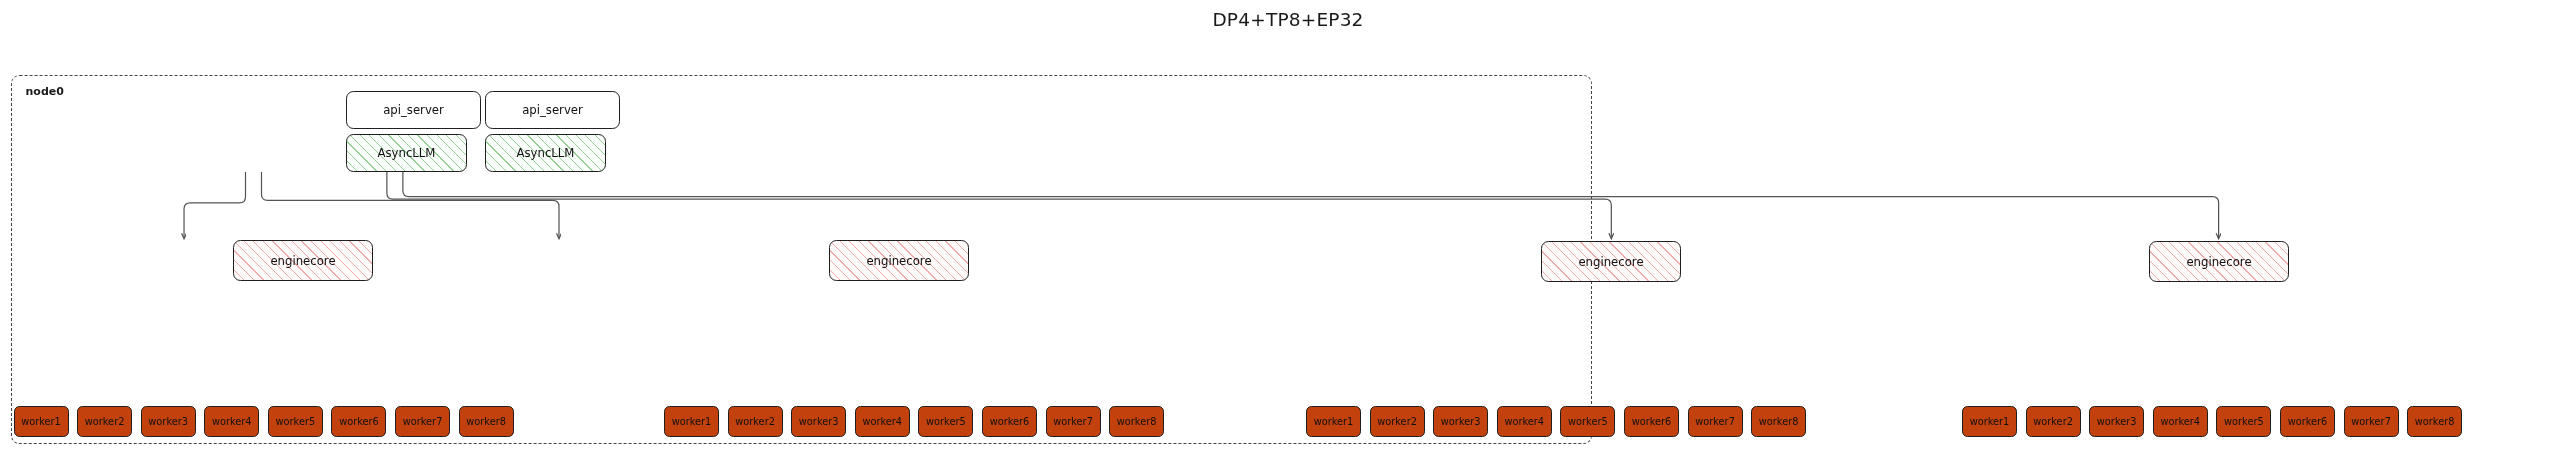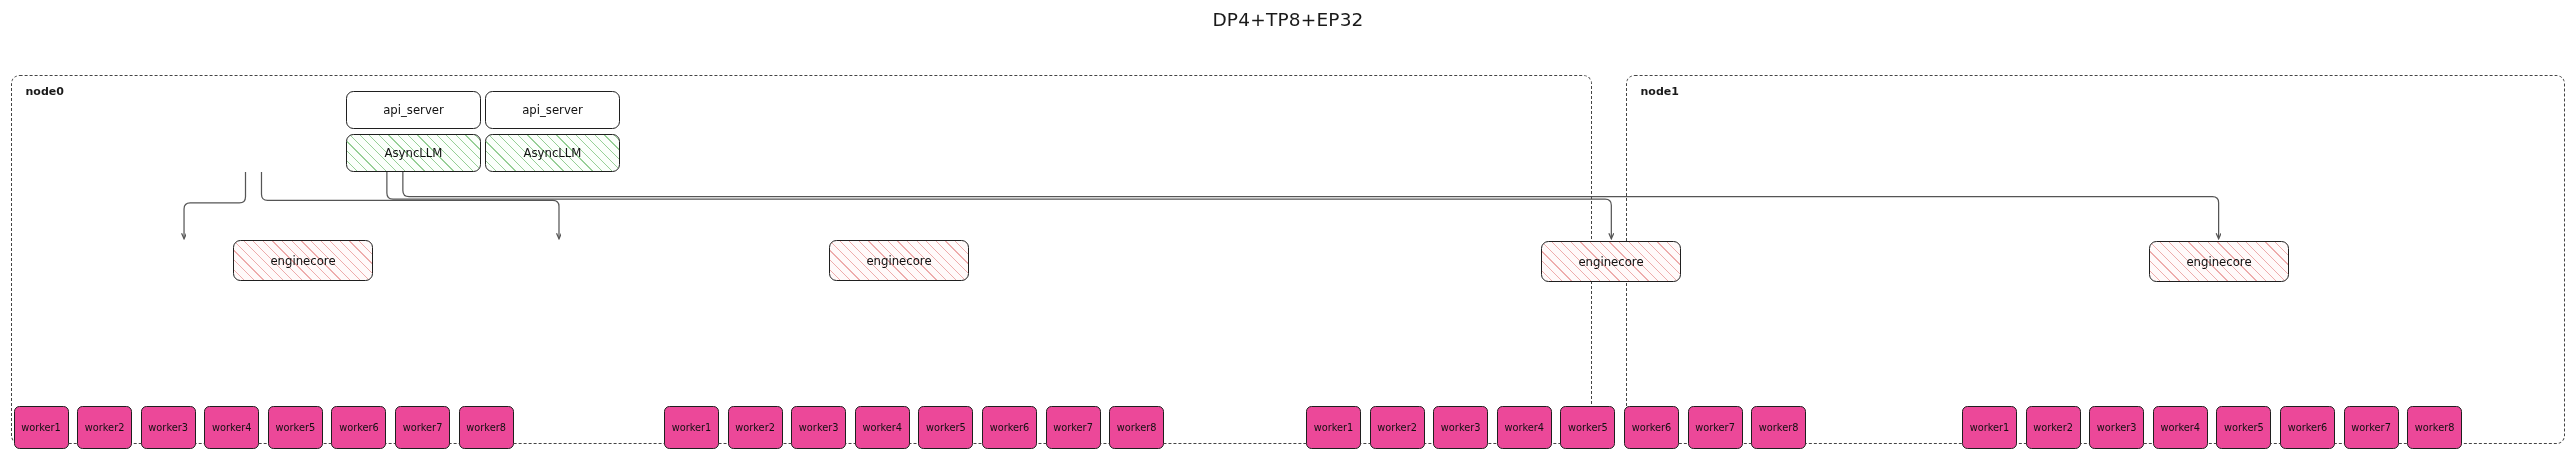--- a/index.html
+++ b/index.html
@@ -60,21 +60,21 @@
 
   
   .box.api-server {
     width: 135px; height: 38px;
     border-radius: 7.4px;
     background: #ffffff;
   }
 
   
   .box.asyncllm {
-    width: 135px; height: 38px;
+    width: 121px; height: 38px;
     border-radius: 7.4px;
     background-color: #fbfffb;
     background-image: repeating-linear-gradient(
        45deg,
        rgba(68,168,68,0.55) 0px,
        rgba(68,168,68,0.55) 0.9px,
        rgba(0,0,0,0) 0.9px,
        rgba(0,0,0,0) 6.8px);
   }
 
@@ -86,24 +86,24 @@
     background-image: repeating-linear-gradient(
        45deg,
        rgba(226,120,120,0.60) 0px,
        rgba(226,120,120,0.60) 0.9px,
        rgba(0,0,0,0) 0.9px,
        rgba(0,0,0,0) 6.8px);
   }
 
   
   .box.worker {
-    width: 55px; height: 43px;
+    width: 55px; height: 31px;
     border-radius: 5.5px;
     font-size: 9.8px;
-    background: #ec4899;
+    background: #c2410c;
     text-align: right;
   }
 
   
   #edges {
     position: absolute;
     left: 0; top: 0;
     width: 2576px; height: 469px;
     pointer-events: none;
   }
@@ -160,23 +160,20 @@
     <div class="box worker" style="position:relative; left:0; top:0;">worker1</div>
     <div class="box worker" style="position:relative; left:0; top:0;">worker2</div>
     <div class="box worker" style="position:relative; left:0; top:0;">worker3</div>
     <div class="box worker" style="position:relative; left:0; top:0;">worker4</div>
     <div class="box worker" style="position:relative; left:0; top:0;">worker5</div>
     <div class="box worker" style="position:relative; left:0; top:0;">worker6</div>
     <div class="box worker" style="position:relative; left:0; top:0;">worker7</div>
     <div class="box worker" style="position:relative; left:0; top:0;">worker8</div>
   </div>
 
-  <div class="node-cluster" id="node-cluster-1">
-    <div class="node-label">node1</div>
-  </div>
 
   <div class="box enginecore" style="left:1541px; top:241px;">enginecore</div>
   <div class="box enginecore" style="left:2149px; top:241px;">enginecore</div>
 
   <div style="position:absolute; left:1306px; top:406px; display:flex; gap:8.6px;">
     <div class="box worker" style="position:relative; left:0; top:0;">worker1</div>
     <div class="box worker" style="position:relative; left:0; top:0;">worker2</div>
     <div class="box worker" style="position:relative; left:0; top:0;">worker3</div>
     <div class="box worker" style="position:relative; left:0; top:0;">worker4</div>
     <div class="box worker" style="position:relative; left:0; top:0;">worker5</div>

